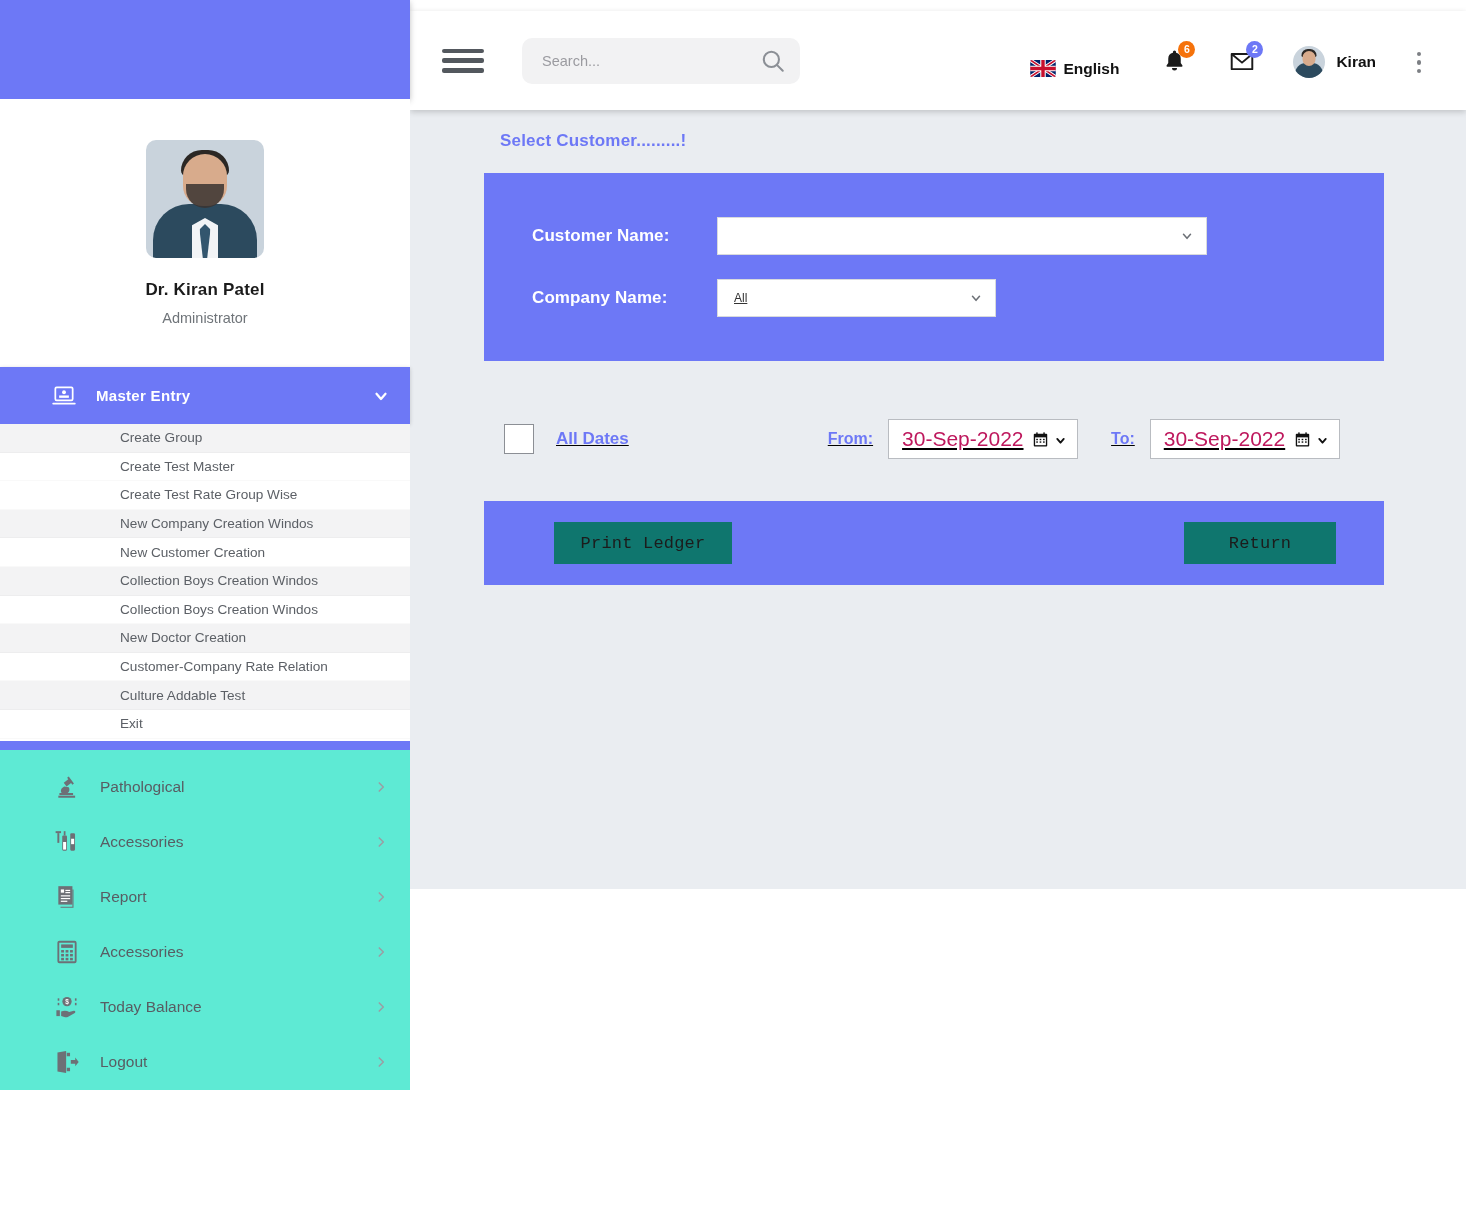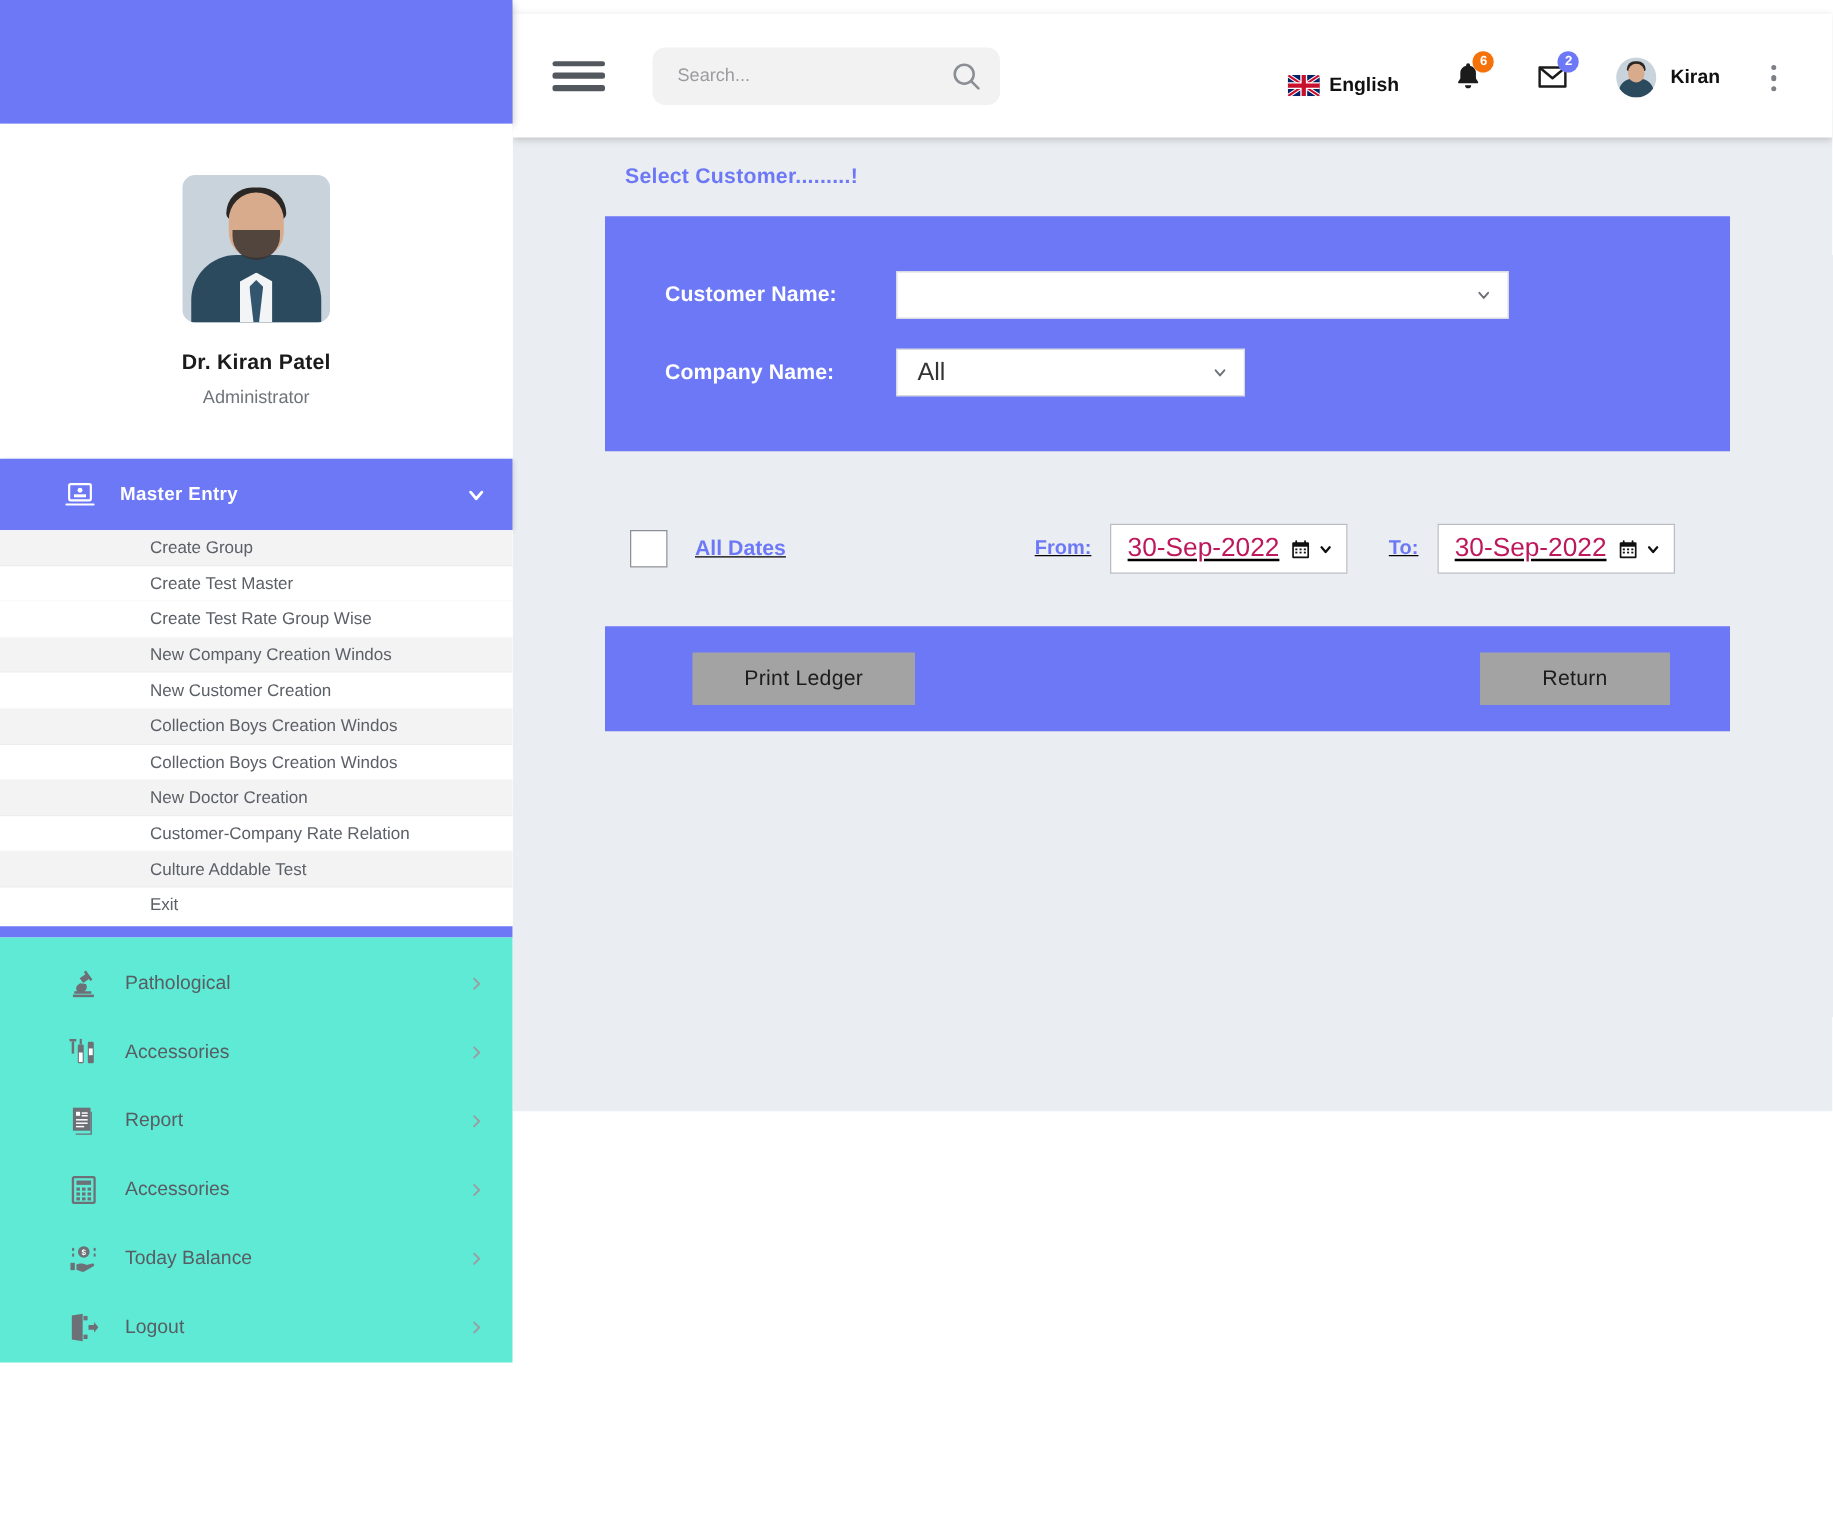--- a/index.html
+++ b/index.html
@@ -313,22 +313,23 @@
     background: #fff;
     height: 38px;
     display: flex;
     align-items: center;
     padding: 0 34px 0 16px;
     border: 1px solid #d8dadd;
   }
   .select-wrap.wide { width: 490px; }
   .select-wrap.narrow { width: 279px; }
   .select-val {
-    font-size: 20px;
+    font-size: 12px;
     color: #333;
+    text-decoration: underline;
   }
   .select-chev {
     position: absolute;
     right: 12px; top: 50%;
     transform: translateY(-50%);
     width: 14px; height: 14px;
   }
 
   .dates-row {
     display: flex;
@@ -377,24 +378,24 @@
 
   .actions {
     margin: 42px 0 0 74px;
     width: 900px; height: 84px;
     background: #6d78f6;
     display: flex;
     align-items: center;
     padding: 0 48px 0 70px;
   }
   .btn {
-    background: #a3a3a3;
+    background: #0f766e;
     border: 0;
     height: 42px;
-    font-family: Liberation Sans, sans-serif;
+    font-family: Liberation Mono, monospace;
     font-size: 17px;
     color: #1c1c1c;
     cursor: pointer;
     letter-spacing: .2px;
   }
   .btn-print { width: 178px; }
   .btn-return { width: 152px; margin-left: auto; margin-right: 0; }
 </style>
 </head>
 <body>

